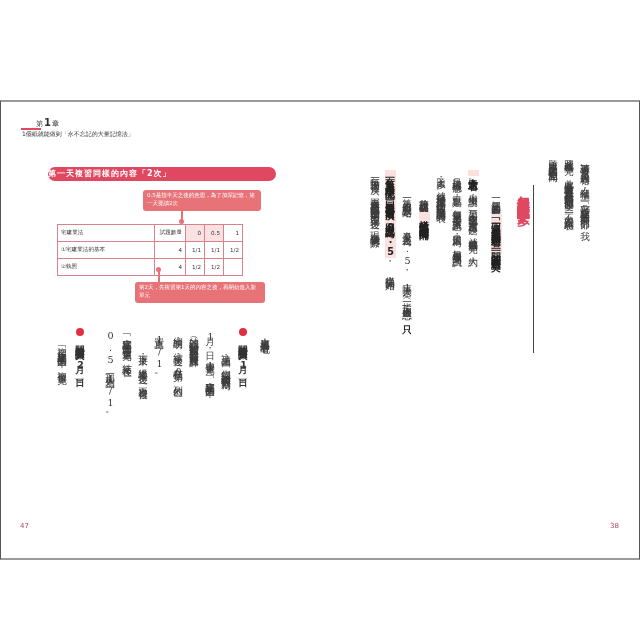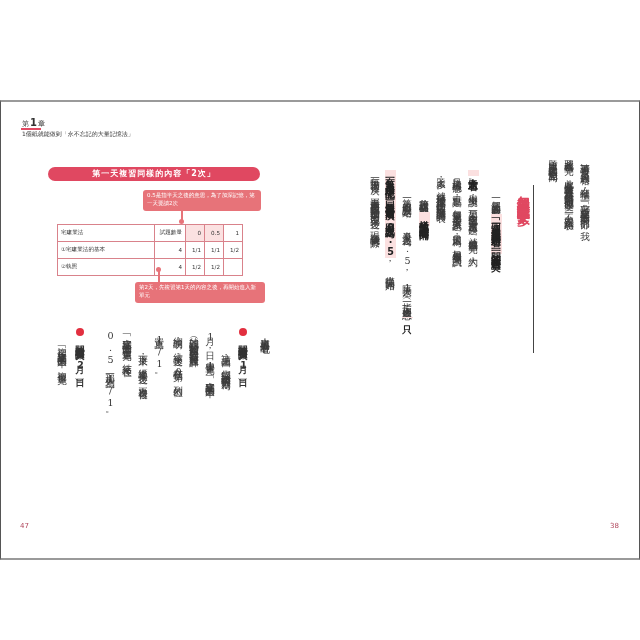--- a/index.html
+++ b/index.html
@@ -1,27 +1,27 @@
 <!DOCTYPE html>
 <html><head>
 <meta charset="utf-8">
 <style>
   html, body { margin:0; padding:0; }
   body { width:640px; height:640px; background:#ffffff; position:relative; overflow:hidden;
          font-family:"DejaVu Serif","Liberation Serif",serif; color:#333; }
   .spread { position:absolute; left:0; top:100px; width:638px; height:456px;
             border-top:2px solid #9a9a9a; border-bottom:2px solid #9a9a9a;
             border-left:1px solid #555; border-right:1px solid #555; background:#fff; }
-  .chap { position:absolute; left:22px; top:117px; font-family:"DejaVu Sans",sans-serif; font-size:7px; color:#333; }
+  .chap { position:absolute; left:36px; top:117px; font-family:"DejaVu Sans",sans-serif; font-size:7px; color:#333; }
   .chap b { font-size:10px; margin:0 1px; }
   .chap-underline { position:absolute; left:21px; top:128px; width:20px; height:2px; background:#e24a63; }
   .chap-sub { position:absolute; left:22px; top:130px; font-family:"DejaVu Sans",sans-serif; font-size:6px; color:#333; white-space:nowrap; }
-  .banner { position:absolute; left:48px; top:167px; width:212px; height:14px; border-radius:7px;
+  .banner { position:absolute; left:48px; top:167px; width:228px; height:14px; border-radius:7px;
             background:#e04861; color:#fff; font-family:"DejaVu Sans",sans-serif; font-size:8px; font-weight:bold;
-            text-align:center; line-height:14px; letter-spacing:1px; }
+            text-align:left; line-height:14px; letter-spacing:1px; }
   .note { position:absolute; background:#e77379; color:#fff; font-family:"DejaVu Sans",sans-serif; font-size:5.5px;
           line-height:7.5px; padding:2px 4px; border-radius:3px; }
   .note1 { left:143px; top:190px; width:110px; height:17px; }
   .note2 { left:135px; top:282px; width:122px; height:17px; }
   .stem { position:absolute; width:1.5px; background:#e77379; }
   .dot { position:absolute; width:5px; height:5px; border-radius:50%; background:#e77379; }
   table.rt { position:absolute; left:57px; top:224px; border-collapse:collapse;
              font-family:"DejaVu Sans",sans-serif; font-size:5.6px; color:#333; }
   table.rt td { border:1px solid #d9828b; height:16px; padding:0 3px; }
   table.rt td.n { text-align:right; }

